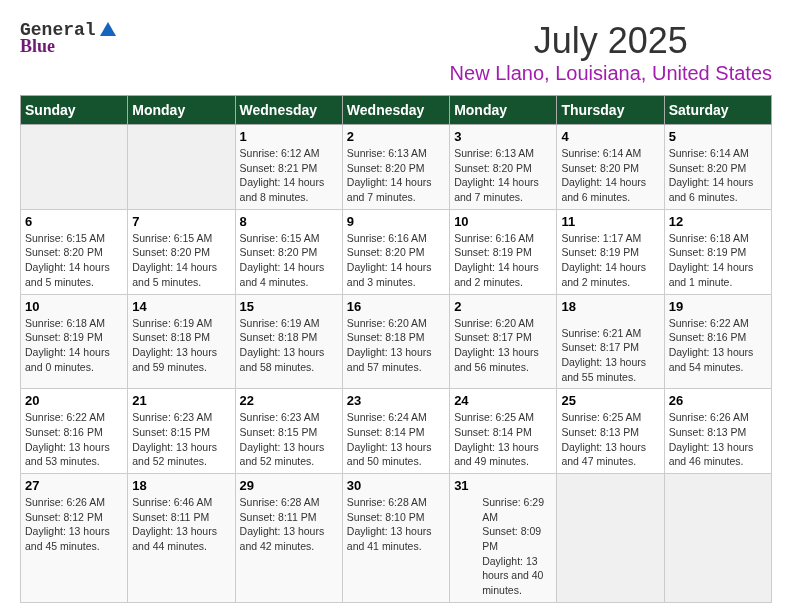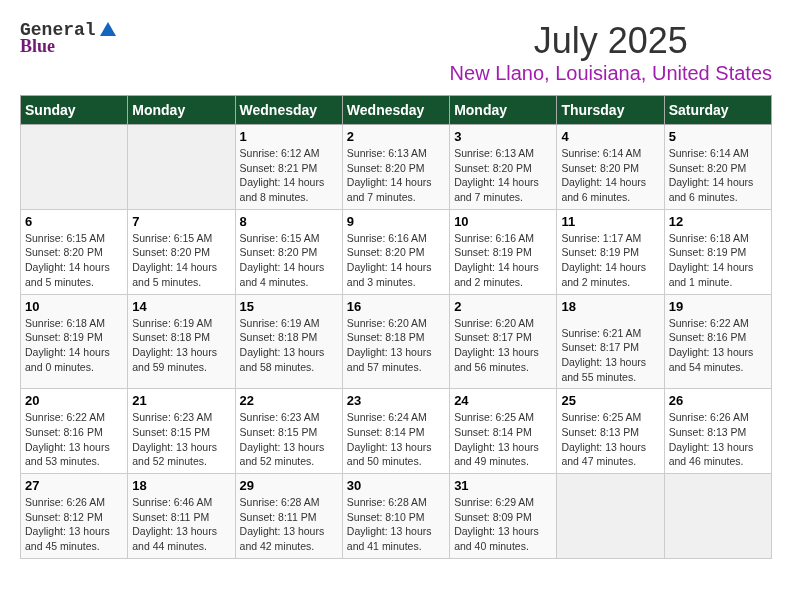--- a/index.html
+++ b/index.html
@@ -296,21 +296,21 @@
 Daylight: 13 hours and 42 minutes.</div>
         </td>
         <td>
           <span class="day-num">30</span>
           <div class="day-info" style="white-space: pre-line;">Sunrise: 6:28 AM
 Sunset: 8:10 PM
 Daylight: 13 hours and 41 minutes.</div>
         </td>
         <td>
           <span class="day-num">31</span>
-          <div class="day-info" style="white-space: pre-line;">Sunrise: 6:29 AM
+          <div class="day-info" style="white-space: pre-line; margin-left: 28px;">Sunrise: 6:29 AM
 Sunset: 8:09 PM
 Daylight: 13 hours and 40 minutes.</div>
         </td>
         <td class="empty-cell"></td>
         <td class="empty-cell"></td>
       </tr>
     </tbody>
 </table>
 
 </body></html>

